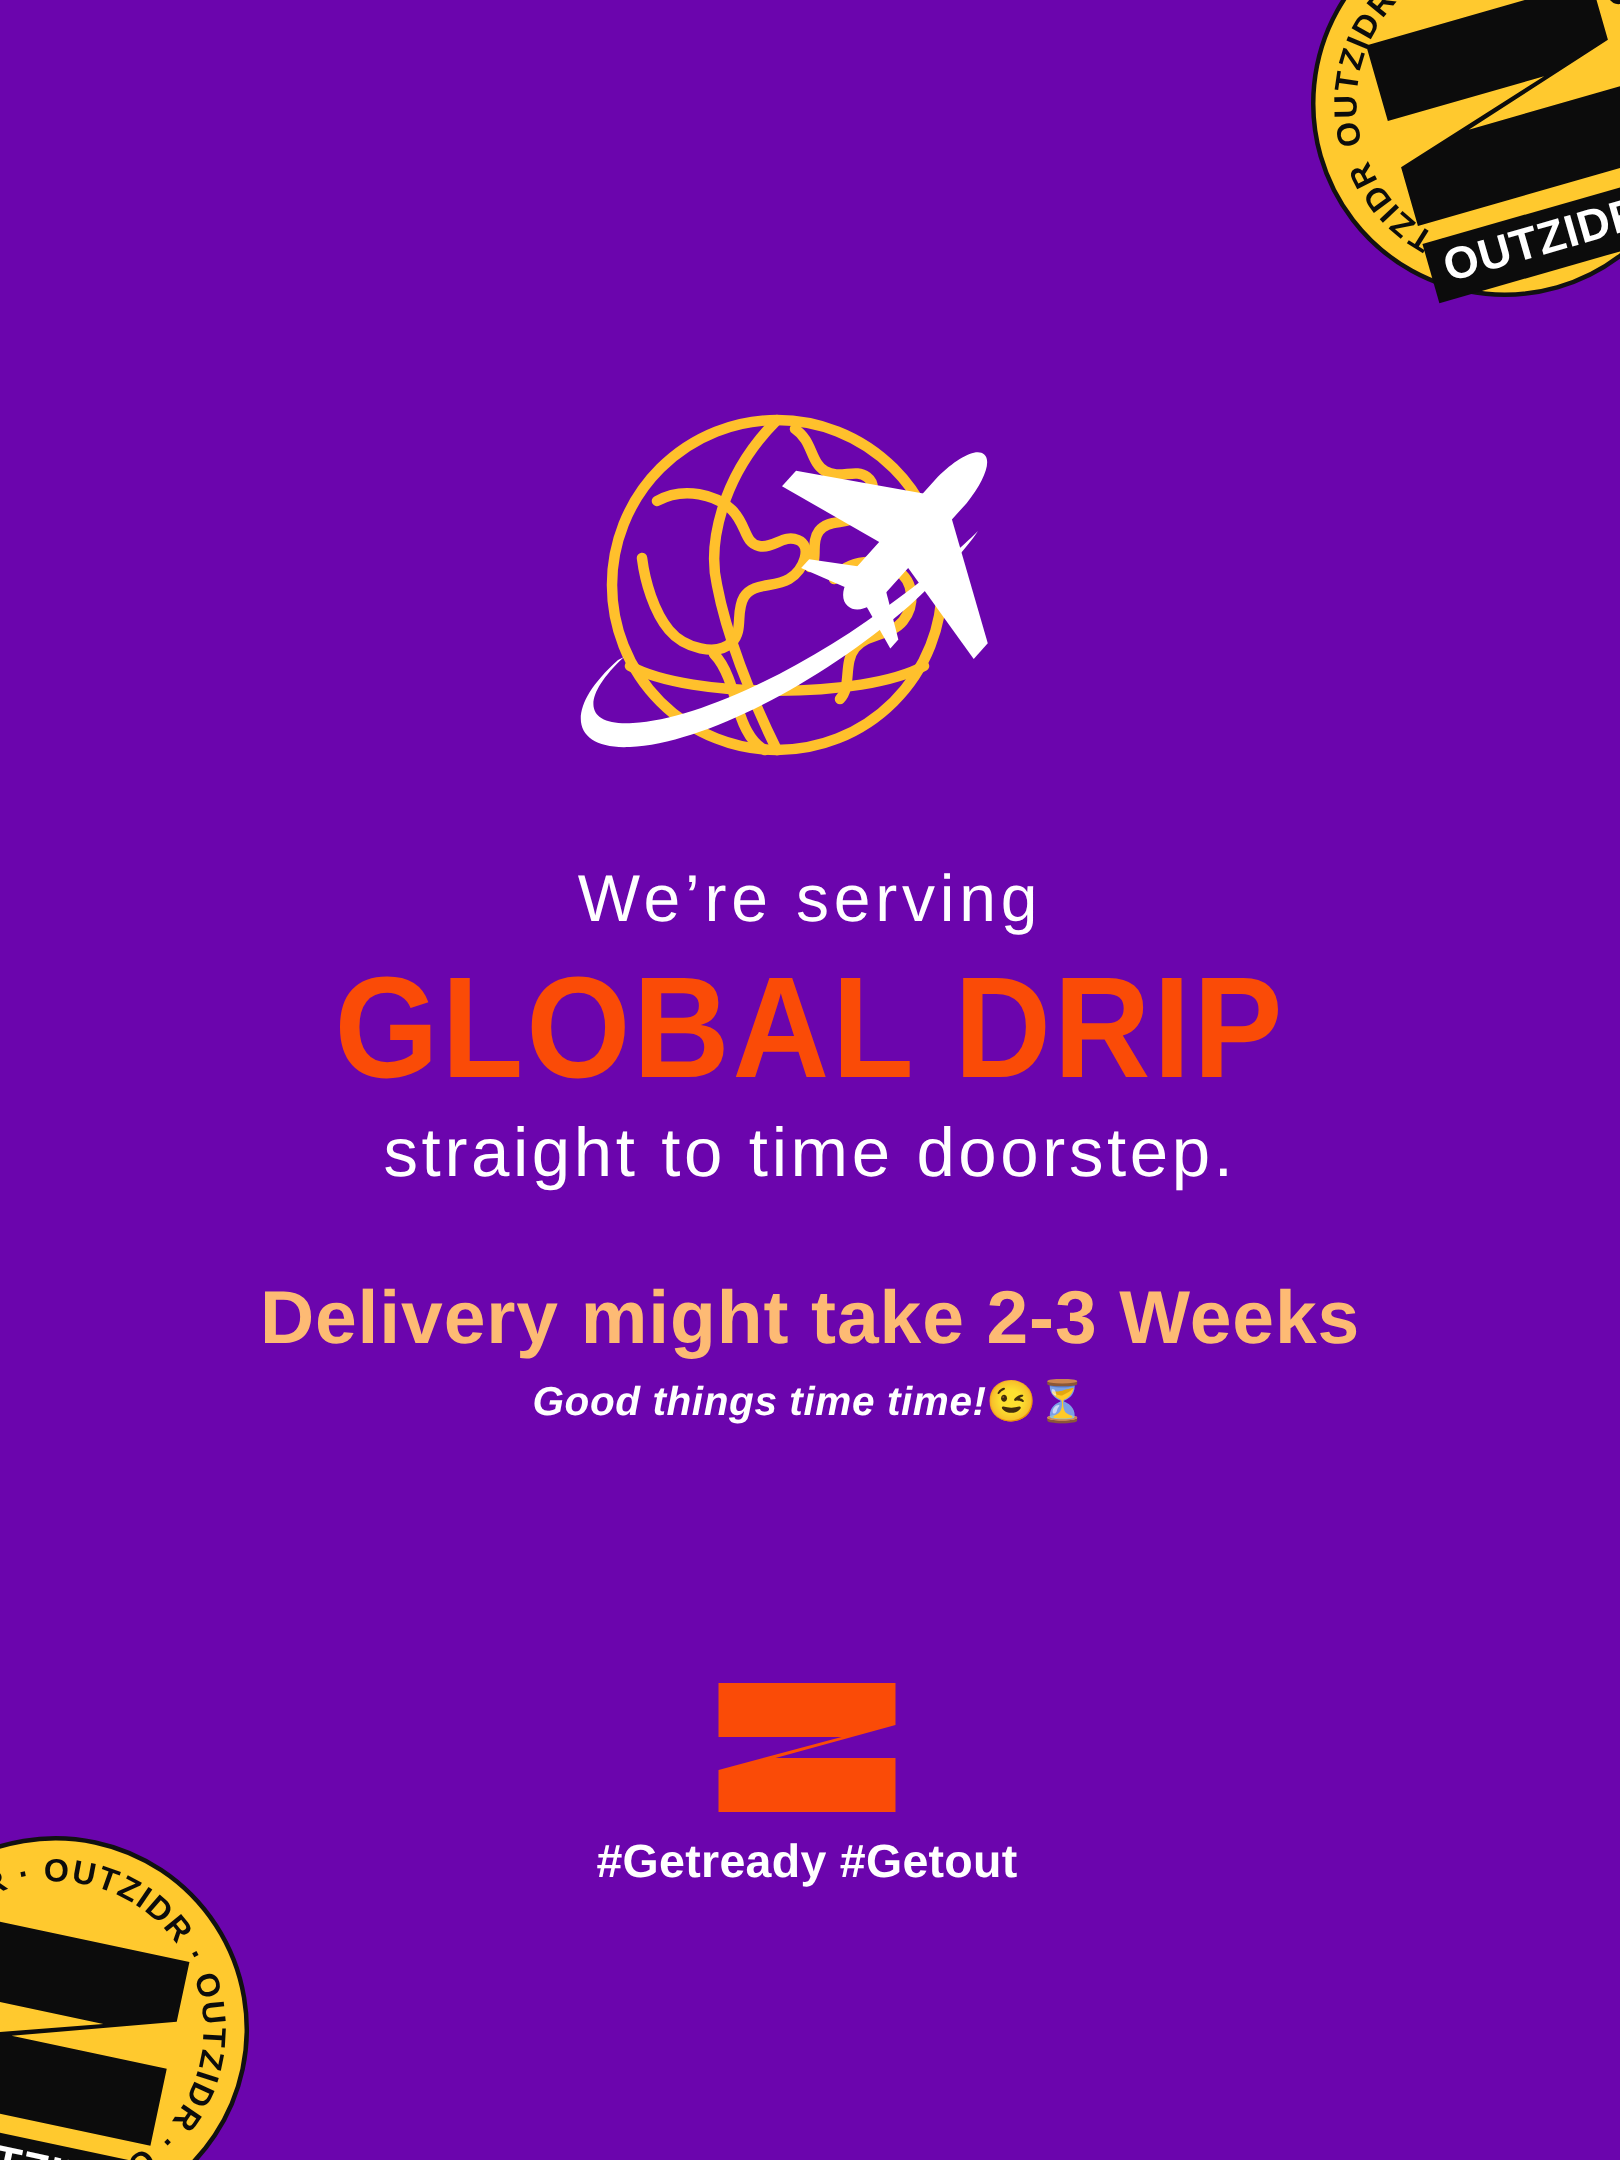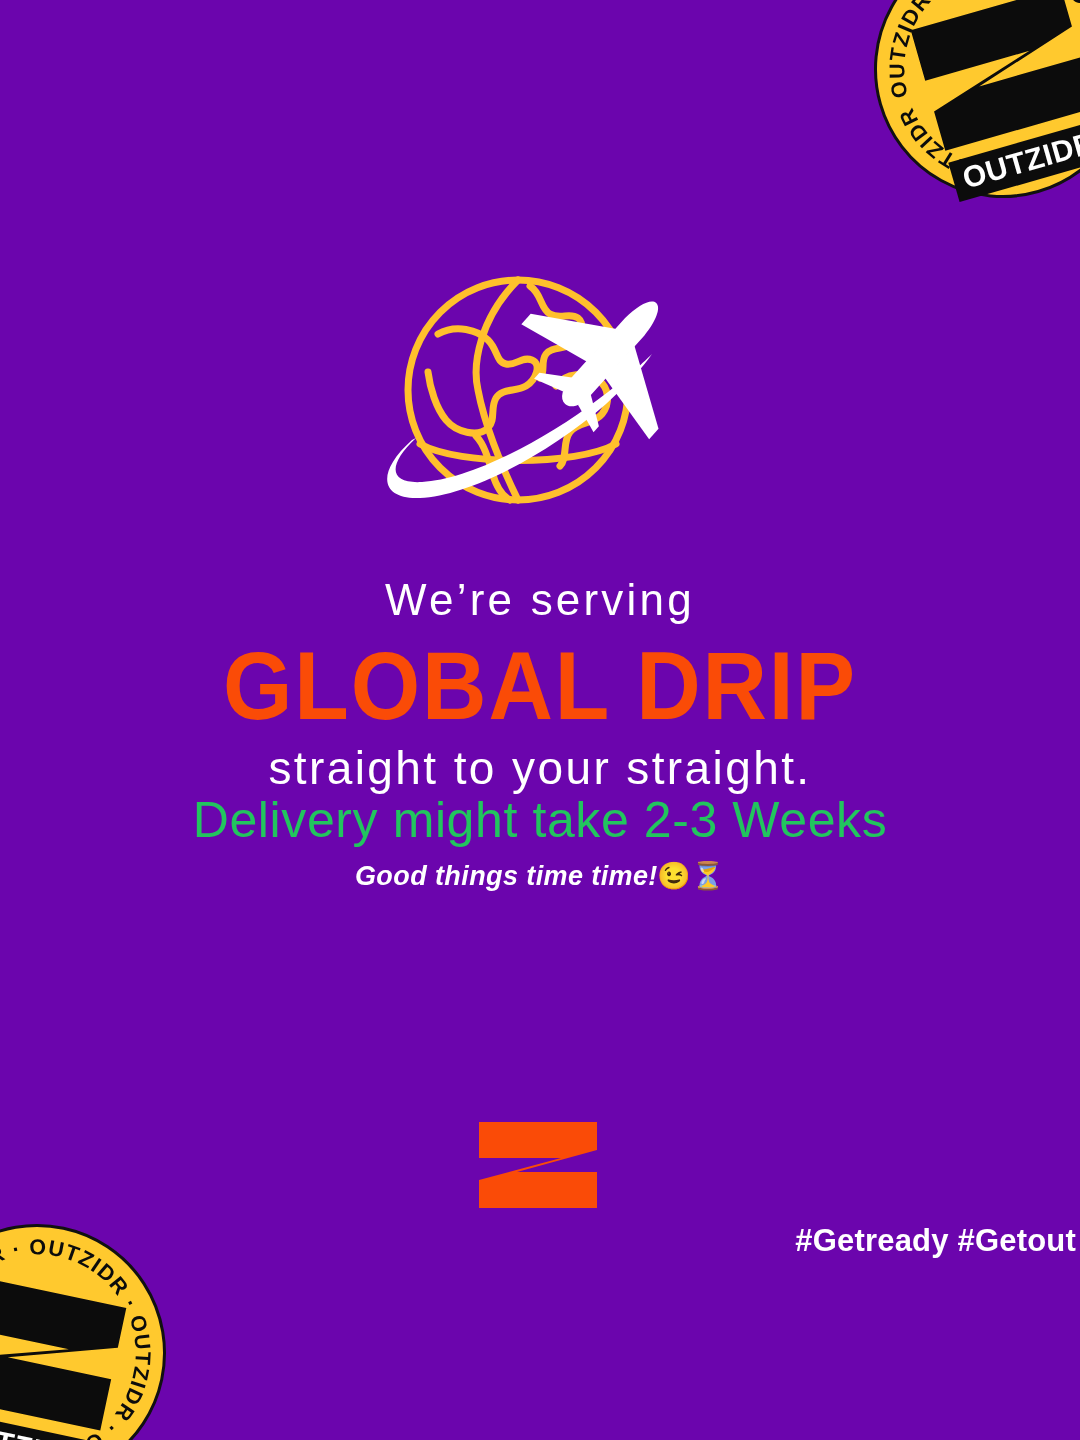--- a/index.html
+++ b/index.html
@@ -118,44 +118,45 @@
   }
   .line-doorstep {
     color: #ffffff;
     font-size: 46px;
     font-weight: 300;
     letter-spacing: 2.4px;
     line-height: 1.08;
     margin-top: 10px;
   }
   .line-delivery {
-    color: #22c55e;
+    color: #fdba74;
     font-size: 50px;
-    font-weight: 400;
+    font-weight: 700;
     letter-spacing: 0.6px;
     line-height: 1.1;
+    margin-top: 58px;
   }
   .line-subnote {
     color: #ffffff;
     font-size: 27px;
     font-weight: 700;
     font-style: italic;
     letter-spacing: 0.4px;
     line-height: 1.2;
     margin-top: 12px;
   }
   .emoji { font-style: normal; letter-spacing: 0; }
 
   
   #footer-brand {
     position: absolute;
     left: 0;
     bottom: 182px;
     width: 1076px;
-    text-align: right;
+    text-align: center;
   }
   #footer-logo {
     width: 122px;
     height: 90px;
     margin: 0 auto 14px auto;
   }
   #footer-logo svg { display: block; width: 100%; height: 100%; }
   .hashtags {
     color: #ffffff;
     font-size: 31px;
@@ -205,21 +206,21 @@
 
         <rect x="-44" y="6" width="11" height="22" rx="4"></rect>
         <rect x="33" y="6" width="11" height="22" rx="4"></rect>
       </g>
     </svg>
   </div>
 
   <div id="copy">
     <div class="line-serving">We’re serving</div>
     <div class="line-headline">GLOBAL DRIP</div>
-    <div class="line-doorstep">straight to your straight.</div>
+    <div class="line-doorstep">straight to time doorstep.</div>
     <div class="line-delivery">Delivery might take 2-3 Weeks</div>
     <div class="line-subnote"><span>Good things time time!</span><span class="emoji">😉</span><span class="emoji">⏳</span></div>
   </div>
 
   <div id="footer-brand">
     <div id="footer-logo">
       <svg viewBox="0 0 122 90" preserveAspectRatio="none">
         <path d="M2 2 L120 2 L120 30 L40 52 L120 52 L120 88 L2 88 L2 60 L84 38 L2 38 Z" fill="#FA4B07"></path>
       </svg>
     </div>

